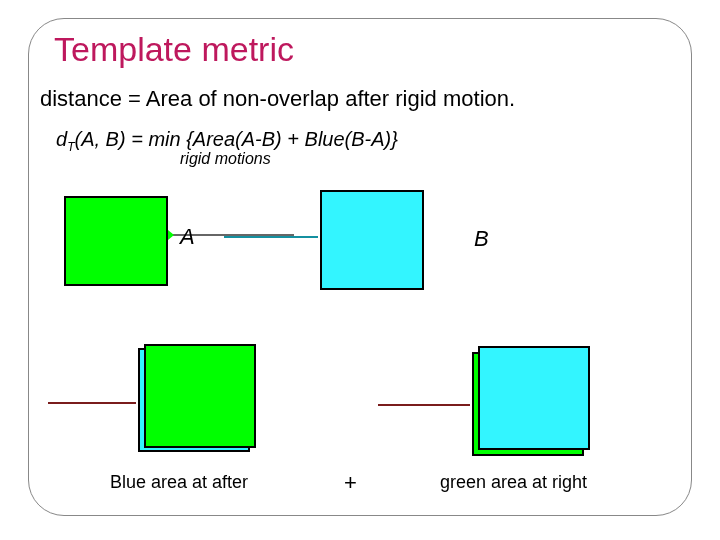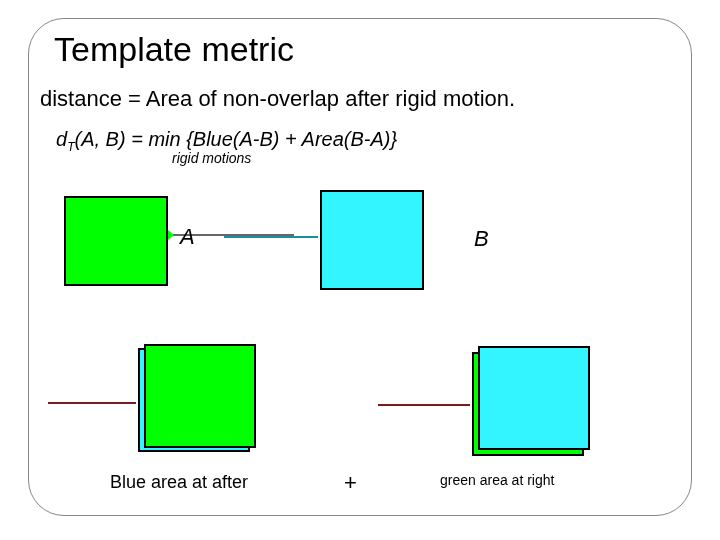--- a/index.html
+++ b/index.html
@@ -1,54 +1,54 @@
 <!DOCTYPE html>
 <html><head>
 <meta charset="utf-8">
 <style>
   html,body{margin:0;padding:0;width:720px;height:540px;background:#fff;font-family:Verdana,Geneva,sans-serif;color:#000}
   .slide{position:relative;width:720px;height:540px;box-sizing:border-box}
   .frame{position:absolute;left:28px;top:18px;right:28px;bottom:24px;border:1px solid #888;border-radius:36px}
-  .title{position:absolute;left:54px;top:30px;font-size:34px;color:#000000}
+  .title{position:absolute;left:54px;top:30px;font-size:34px;color:#be185d}
   .sub{position:absolute;left:40px;top:86px;font-size:22px}
   .formula{position:absolute;left:56px;top:128px;font-size:20px;font-style:italic}
   .formula sub{font-size:12px;font-style:italic;vertical-align:sub}
-  .subscript-rm{position:absolute;left:172px;top:150px;font-size:14px;font-style:italic}
+  .subscript-rm{position:absolute;left:180px;top:150px;font-size:16px;font-style:italic}
   
   .sqA{position:absolute;left:64px;top:196px;width:100px;height:86px;background:#00ff00;border:2px solid #000}
   .sqB{position:absolute;left:320px;top:190px;width:100px;height:96px;background:#33f5ff;border:2px solid #000}
   .taperA{position:absolute;left:168px;top:234px;width:126px;height:0;border-bottom:2px solid #666}
   .taperA:before{content:"";position:absolute;left:0;top:-4px;width:0;height:0;border-top:5px solid transparent;border-bottom:5px solid transparent;border-left:6px solid #00ff00}
   .taperB{position:absolute;left:224px;top:236px;width:94px;height:0;border-bottom:2px solid #1490a0}
   .labA{position:absolute;left:180px;top:224px;font-size:22px;font-style:italic}
   .labB{position:absolute;left:474px;top:226px;font-size:22px;font-style:italic}
   .dTab{position:absolute;left:538px;top:226px;font-size:22px;font-style:italic}
   .dTab sub{font-size:12px;vertical-align:sub}
   
   .blueL{position:absolute;left:138px;top:348px;width:108px;height:100px;background:#33f5ff;border:2px solid #000}
   .greenL{position:absolute;left:144px;top:344px;width:108px;height:100px;background:#00ff00;border:2px solid #000}
   .tailL{position:absolute;left:48px;top:402px;width:88px;height:0;border-top:2px solid #7a1c1c}
   .blueR{position:absolute;left:478px;top:346px;width:108px;height:100px;background:#33f5ff;border:2px solid #000}
   .greenR{position:absolute;left:472px;top:352px;width:108px;height:100px;background:#00ff00;border:2px solid #000}
   .tailR{position:absolute;left:378px;top:404px;width:92px;height:0;border-top:2px solid #7a1c1c}
   .capBlue{position:absolute;left:110px;top:472px;font-size:18px}
   .plus{position:absolute;left:344px;top:470px;font-size:22px}
-  .capGreen{position:absolute;left:440px;top:472px;font-size:14px}
+  .capGreen{position:absolute;left:440px;top:472px;font-size:18px}
 </style>
 </head>
 <body>
 
 <div class="slide">
   <div class="frame"></div>
 
   <div class="title">Template metric</div>
   <div class="sub">distance = Area of non-overlap after rigid motion.</div>
 
   <div class="formula">
-    <span>d</span><sub>T</sub><span>(A, B) = min  {Blue(A-B) + Area(B-A)}</span>
+    <span>d</span><sub>T</sub><span>(A, B) = min  {Area(A-B) + Blue(B-A)}</span>
   </div>
   <div class="subscript-rm">rigid motions</div>
 
   <div class="sqA"></div>
   <div class="taperA"></div>
   <div class="labA">A</div>
 
   <div class="taperB"></div>
   <div class="sqB"></div>
   <div class="labB">B</div>

